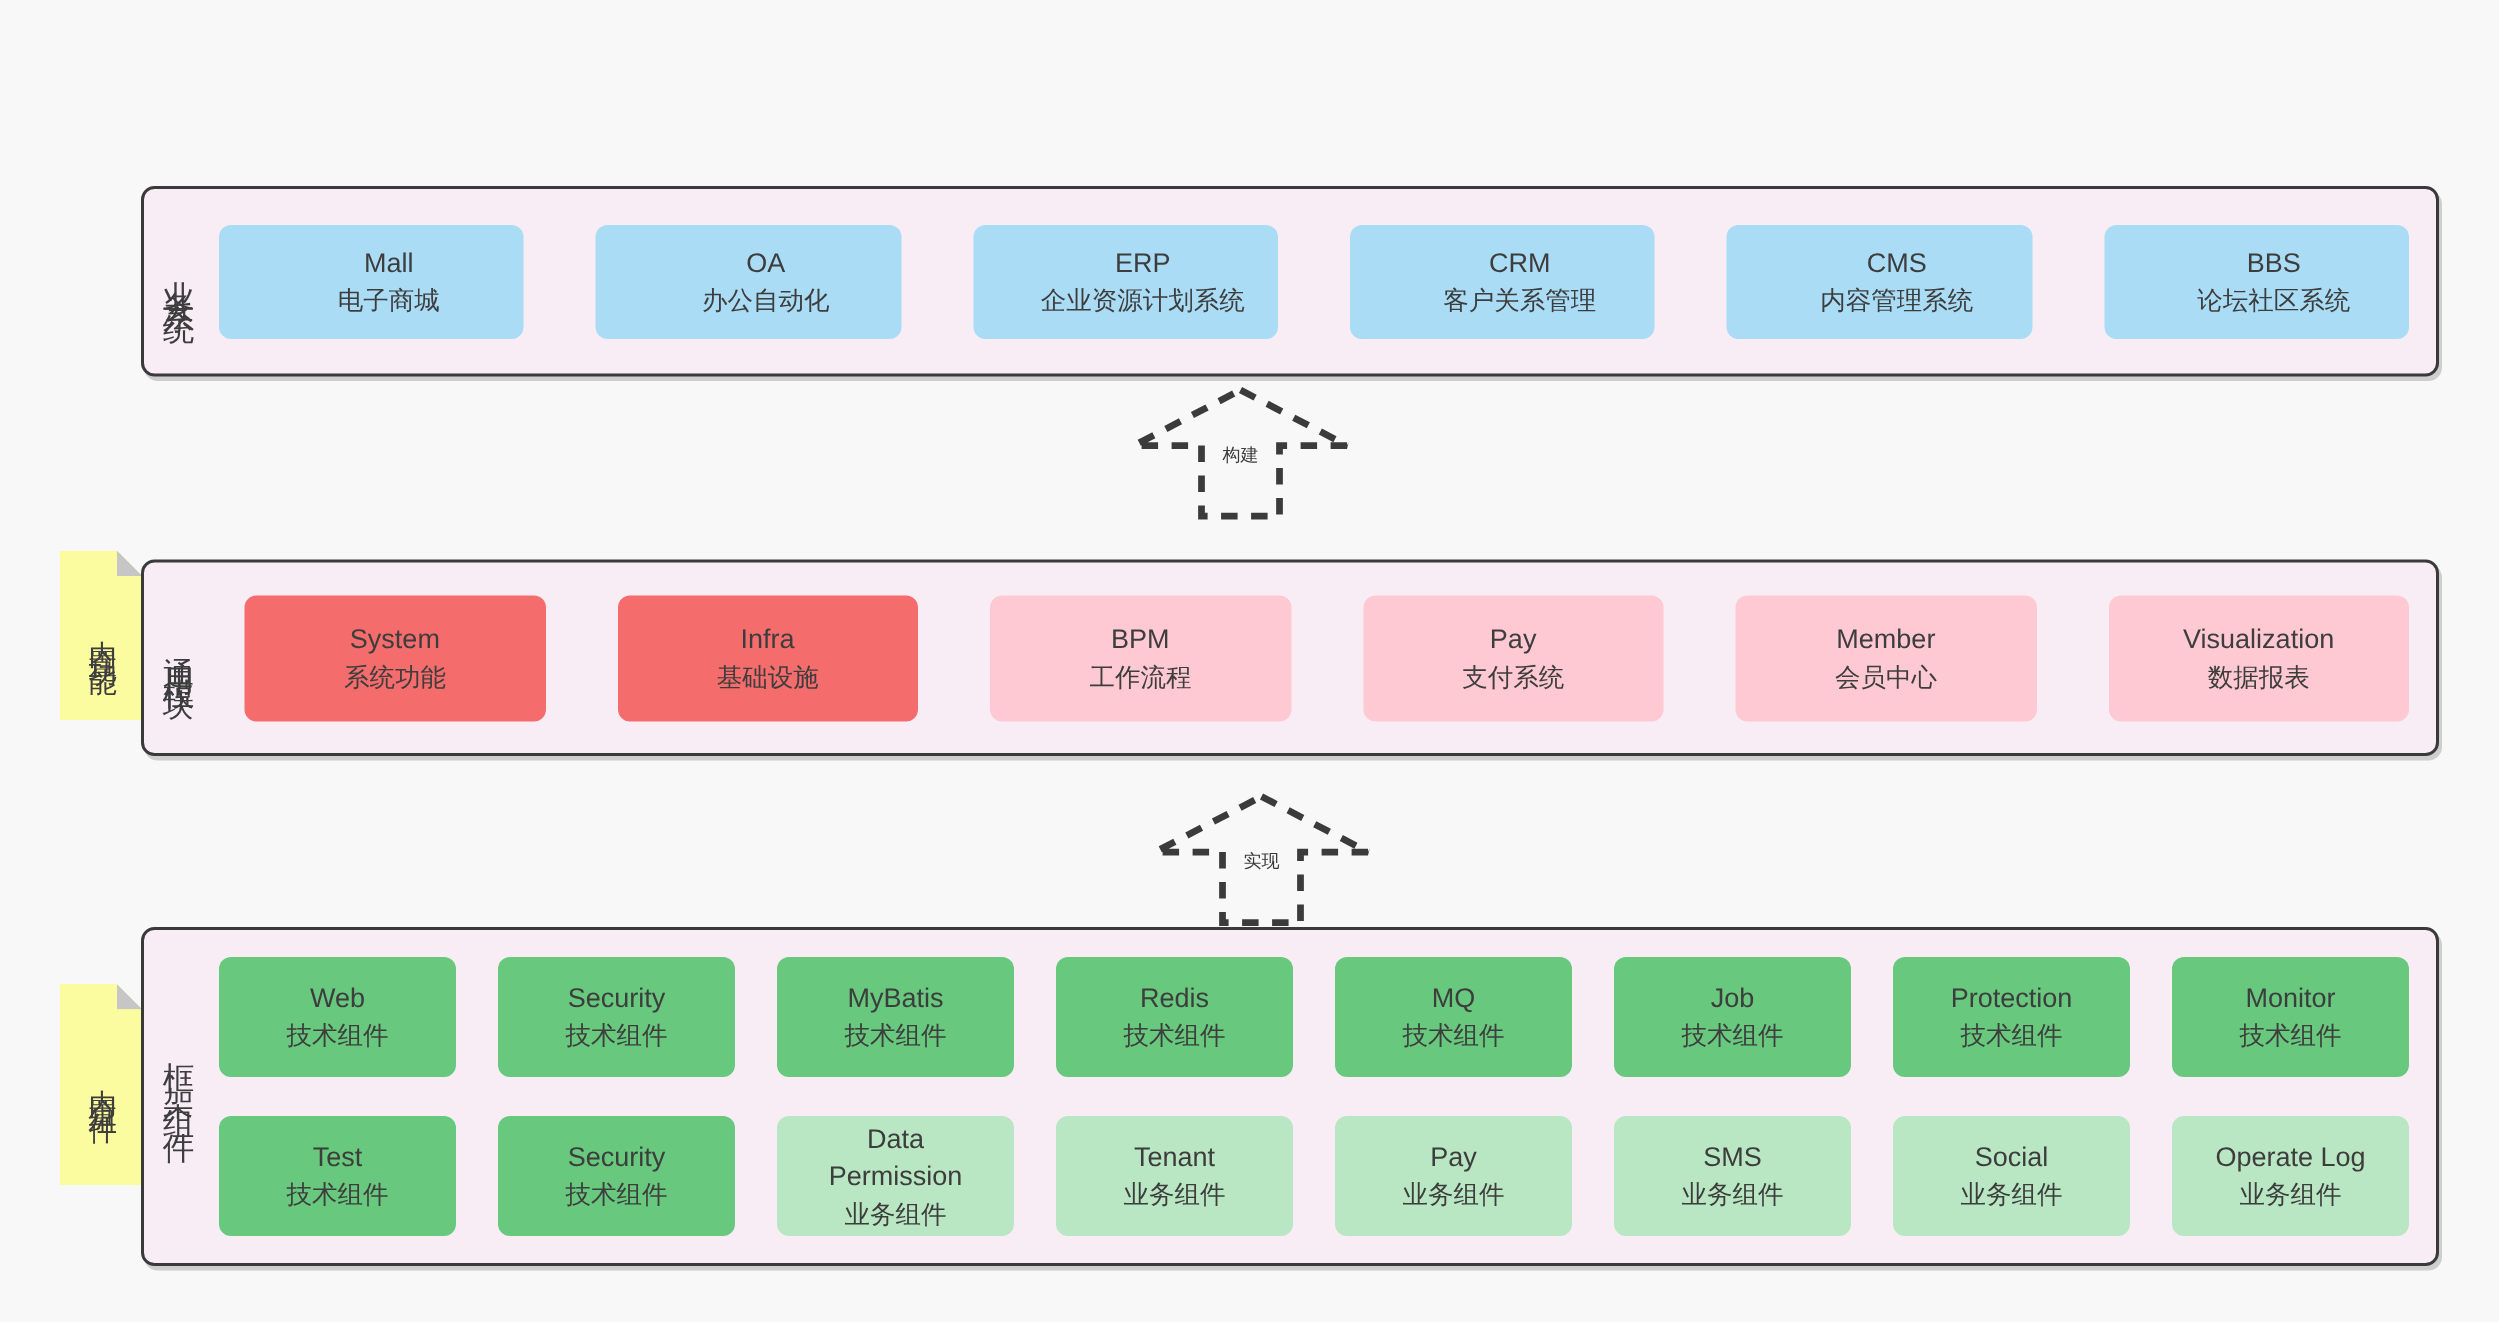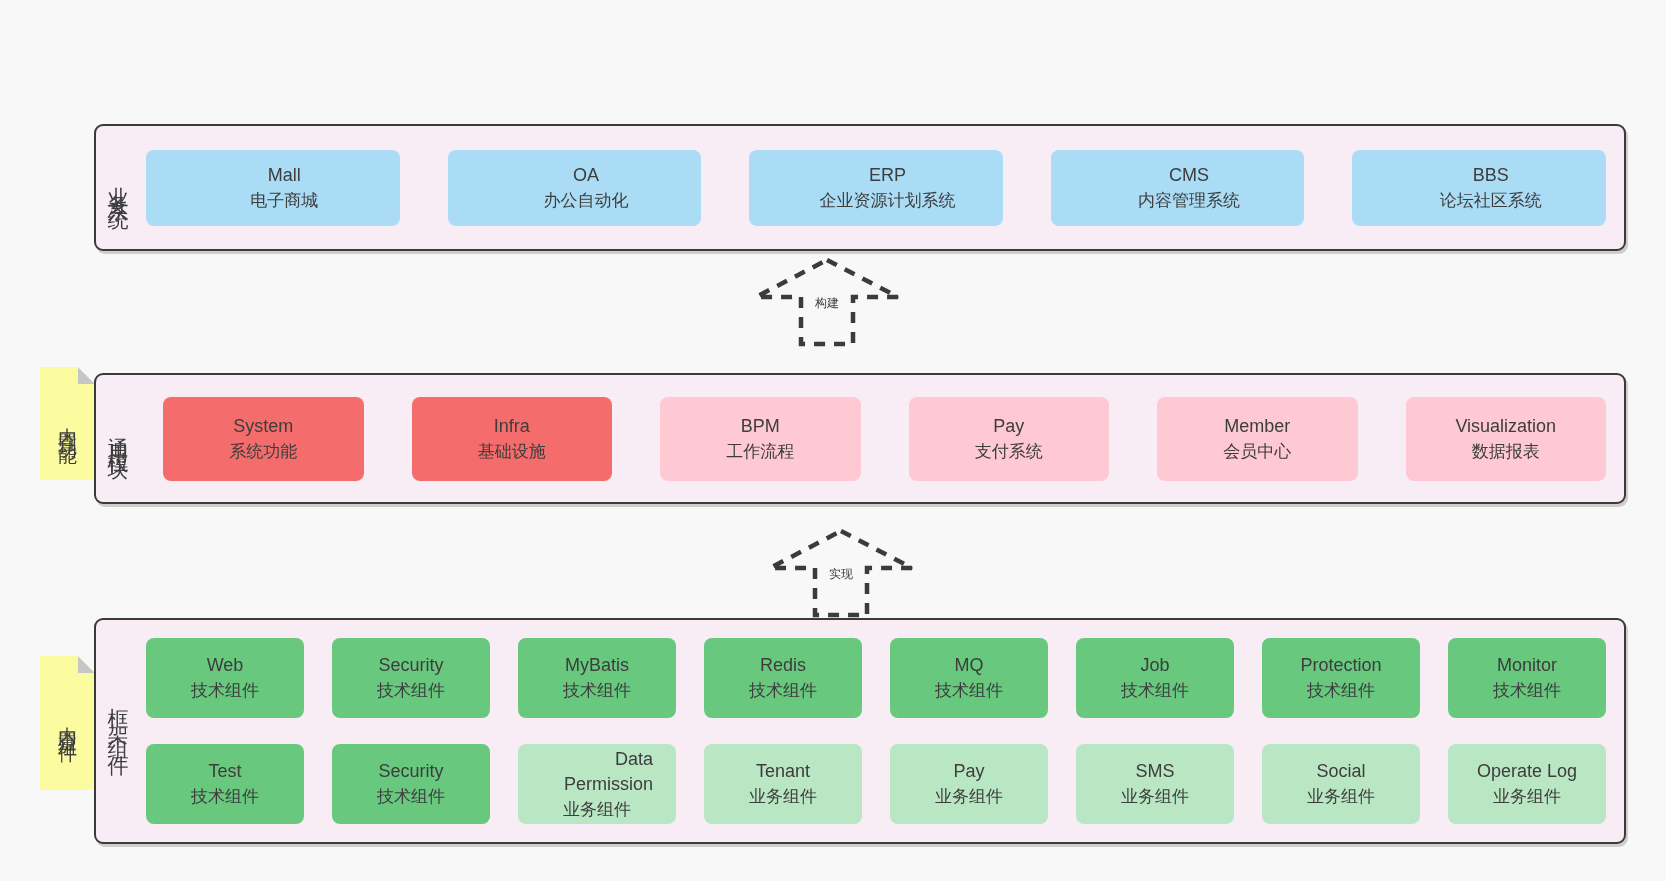--- a/index.html
+++ b/index.html
@@ -62,21 +62,21 @@
     border-radius: 8px;
     display: flex; flex-direction: column; align-items: center; justify-content: center;
     text-align: center;
     padding: 4px 12px;
   }
   .band-business   .box { height: 76px; padding-left: 35px; }
   .band-modules    .box { height: 84px; }
   .band-components .box { height: 80px; }
   .box-name { font-size: 18px; line-height: 25px; }
   .box-sub  { font-size: 17px; line-height: 25px; }
-  .band-components .box-name { max-width: 112px; text-align: right; }
+  .band-components .box-name { max-width: 112px; }
 
   .box.blue       { background: var(--blue); }
   .box.red        { background: var(--red); }
   .box.pink       { background: var(--pink); }
   .box.green      { background: var(--green); }
   .box.lightgreen { background: var(--light-green); }
 
   .sticky {
     position: absolute;
     background: var(--sticky);
@@ -120,20 +120,24 @@
         </div>
         <div class="box blue">
           <div class="box-name">OA</div>
           <div class="box-sub">办公自动化</div>
         </div>
         <div class="box blue">
           <div class="box-name">ERP</div>
           <div class="box-sub">企业资源计划系统</div>
         </div>
         <div class="box blue">
+          <div class="box-name">CRM</div>
+          <div class="box-sub">客户关系管理</div>
+        </div>
+        <div class="box blue">
           <div class="box-name">CMS</div>
           <div class="box-sub">内容管理系统</div>
         </div>
         <div class="box blue">
           <div class="box-name">BBS</div>
           <div class="box-sub">论坛社区系统</div>
         </div>
       </div>
     </div>
 </section>

